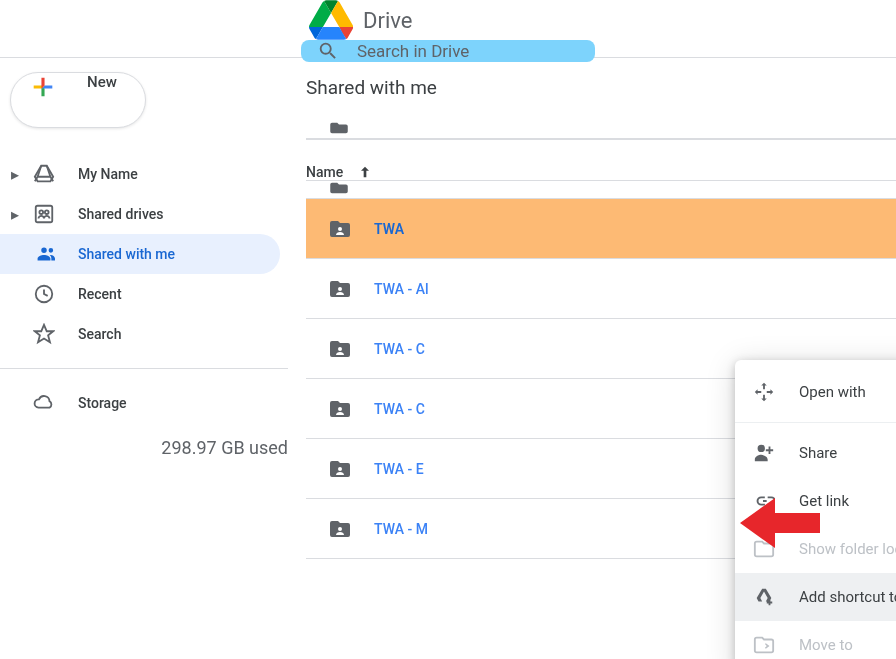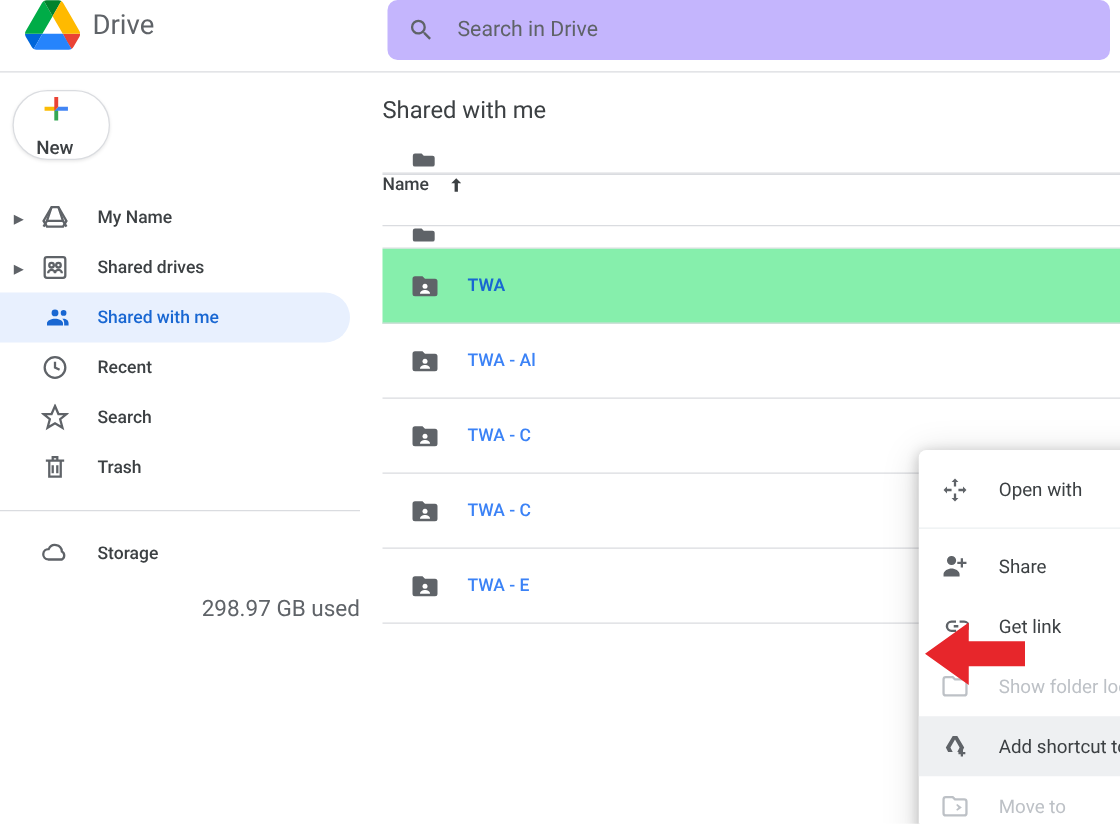--- a/index.html
+++ b/index.html
@@ -1,55 +1,55 @@
 <!DOCTYPE html>
 <html><head>
   <meta charset="utf-8">
   <style>
     * { margin: 0; padding: 0; box-sizing: border-box; font-family: 'Google Sans', Roboto, Arial, sans-serif; }
     body { width: 896px; height: 659px; overflow: hidden; background: #fff; color: #3c4043; position: relative; }
 
-    .header { display: flex; align-items: flex-start; height: 58px; padding: 0 8px; border-bottom: 1px solid #dadce0; }
+    .header { display: flex; align-items: center; height: 58px; padding: 0 8px; border-bottom: 1px solid #dadce0; flex-direction: column; }
     .logo-wrap { display: flex; align-items: center; width: 302px; padding-left: 12px; gap: 10px; }
     .logo-svg { width: 44px; height: 40px; }
     .app-name { font-size: 22px; color: #5f6368; }
-    .search-bar { flex: 1; height: 48px; background: #c4b5fd; border-radius: 8px; display: flex; align-items: center; padding: 0 16px; gap: 18px; }
+    .search-bar { flex: 1; height: 48px; background: #7dd3fc; border-radius: 8px; display: flex; align-items: center; padding: 0 16px; gap: 18px; }
     .search-bar svg { width: 22px; height: 22px; fill: #5f6368; }
     .search-input { border: none; background: transparent; font-size: 17px; color: #5f6368; outline: none; flex: 1; }
     .search-input::placeholder { color: #5f6368; }
 
     .layout { display: flex; height: calc(100% - 64px); }
     .sidebar { width: 288px; padding-top: 14px; display: flex; flex-direction: column; }
-    .new-btn { display: inline-flex; align-items: flex-end; gap: 8px; height: 56px; padding: 0 28px 0 18px; border: 1px solid #dadce0; border-radius: 28px; background: #fff; margin-left: 10px; box-shadow: 0 1px 3px rgba(0,0,0,0.1); cursor: pointer; width: fit-content; flex-direction: column; }
+    .new-btn { display: inline-flex; align-items: flex-start; gap: 30px; height: 56px; padding: 0 28px 0 18px; border: 1px solid #dadce0; border-radius: 28px; background: #fff; margin-left: 10px; box-shadow: 0 1px 3px rgba(0,0,0,0.1); cursor: pointer; width: fit-content; }
     .new-btn-text { font-size: 15px; color: #3c4043; font-weight: 500; }
 
     .nav { margin-top: 26px; display: flex; flex-direction: column; }
     .nav-item { display: flex; align-items: center; height: 40px; padding-left: 6px; gap: 8px; cursor: pointer; border-radius: 0 20px 20px 0; margin-right: 8px; }
     .nav-item .expander { width: 18px; display: flex; justify-content: center; color: #5f6368; }
     .nav-item .nicon { width: 24px; height: 24px; display: flex; align-items: center; justify-content: center; }
     .nav-item svg { width: 22px; height: 22px; fill: #5f6368; }
     .nav-item .outlined svg { fill: none; stroke: #5f6368; stroke-width: 2; }
     .nav-label { font-size: 14px; color: #3c4043; font-weight: 500; margin-left: 14px; }
     .nav-item.active { background: #e8f0fe; }
     .nav-item.active .nav-label { color: #1967d2; }
     .nav-item.active svg { fill: #1967d2; }
 
     .nav-sep { border-top: 1px solid #dadce0; margin: 14px 0; }
     .storage-used { padding-left: 24px; margin-top: 14px; font-size: 18px; color: #5f6368; text-align: right; }
 
     .main { flex: 1; padding: 18px 0 0 18px; position: relative; }
     .page-title { font-size: 19px; color: #3c4043; margin-bottom: 22px; }
-    .list-header { border-top: 1px solid #dadce0; border-bottom: 1px solid #dadce0; height: 42px; display: flex; align-items: flex-start; gap: 14px; font-size: 14px; font-weight: 500; color: #3c4043; }
+    .list-header { border-top: 1px solid #dadce0; border-bottom: 1px solid #dadce0; height: 42px; display: flex; align-items: flex-end; gap: 14px; font-size: 14px; font-weight: 500; color: #3c4043; }
     .row-placeholder { height: 18px; border-bottom: 1px solid #dadce0; display: flex; align-items: flex-start; padding-left: 22px; }
     .row-placeholder svg { width: 22px; height: 14px; fill: #5f6368; }
 
     .file-row { height: 60px; border-bottom: 1px solid #dadce0; display: flex; align-items: center; padding-left: 22px; gap: 22px; font-size: 14px; cursor: pointer; }
     .file-row svg { width: 24px; height: 24px; fill: #5f6368; }
     .file-name { color: #3b82f6; font-weight: 500; }
-    .file-row.selected { background: #86efac; }
+    .file-row.selected { background: #fdba74; }
     .file-row.selected .file-name { color: #1967d2; font-weight: 600; }
 
     .context-menu { position: absolute; top: 302px; left: 447px; width: 392px; background: #fff; border-radius: 6px; box-shadow: 0 2px 10px rgba(0,0,0,0.2), 0 4px 30px rgba(0,0,0,0.15); padding: 8px 0; z-index: 10; }
     .menu-item { height: 48px; display: flex; align-items: center; padding: 0 18px; gap: 24px; font-size: 15px; color: #3c4043; cursor: pointer; position: relative; }
     .menu-item svg { width: 22px; height: 22px; fill: #5f6368; }
     .menu-item.disabled { color: #bdc1c6; cursor: default; }
     .menu-item.disabled svg { fill: #bdc1c6; }
     .menu-item.highlighted { background: #eef0f2; }
     .menu-sep { border-top: 1px solid #eceff1; margin: 6px 0; }
 
@@ -135,29 +135,20 @@
       </div>
       <div class="nav-item">
         <span class="expander"></span>
         <span class="nicon outlined">
             <svg viewBox="0 0 24 24">
               <path d="M12 2l3 7h7l-5.5 4.5 2 7.5L12 17l-6.5 4 2-7.5L2 9h7z"></path>
             </svg>
           </span>
         <span class="nav-label">Search</span>
       </div>
-      <div class="nav-item">
-        <span class="expander"></span>
-        <span class="nicon outlined">
-            <svg viewBox="0 0 24 24">
-              <path d="M4 6h16M7 6v14h10V6M10 3h4v3h-4zM10 10v7M14 10v7"></path>
-            </svg>
-          </span>
-        <span class="nav-label">Trash</span>
-      </div>
 
       <div class="nav-sep"></div>
 
       <div class="nav-item">
         <span class="expander"></span>
         <span class="nicon outlined">
             <svg viewBox="0 0 24 24">
               <path d="M18 10a6 6 0 00-11.5-2A4.5 4.5 0 006 17h12a4 4 0 000-7z"></path>
             </svg>
           </span>
@@ -220,20 +211,28 @@
           <span class="file-name">TWA - C</span>
         </div>
         <div class="file-row">
           <svg viewBox="0 0 24 24">
             <path d="M10 4H4a2 2 0 00-2 2v12a2 2 0 002 2h16a2 2 0 002-2V8a2 2 0 00-2-2h-8z"></path>
             <circle cx="12" cy="12" r="2" fill="#fff"></circle>
             <path d="M8 18c0-2 2-3 4-3s4 1 4 3z" fill="#fff"></path>
           </svg>
           <span class="file-name">TWA - E</span>
         </div>
+        <div class="file-row">
+          <svg viewBox="0 0 24 24">
+            <path d="M10 4H4a2 2 0 00-2 2v12a2 2 0 002 2h16a2 2 0 002-2V8a2 2 0 00-2-2h-8z"></path>
+            <circle cx="12" cy="12" r="2" fill="#fff"></circle>
+            <path d="M8 18c0-2 2-3 4-3s4 1 4 3z" fill="#fff"></path>
+          </svg>
+          <span class="file-name">TWA - M</span>
+        </div>
       </div>
 
     <div class="context-menu">
       <div class="menu-item">
         <svg viewBox="0 0 24 24">
             <path d="M12 2l3 3h-2v4h-2V5H9zM2 12l3-3v2h4v2H5v2zM22 12l-3 3v-2h-4v-2h4V9zM12 22l-3-3h2v-4h2v4h2z"></path>
           </svg>
         <span>Open with</span>
 
       </div>

